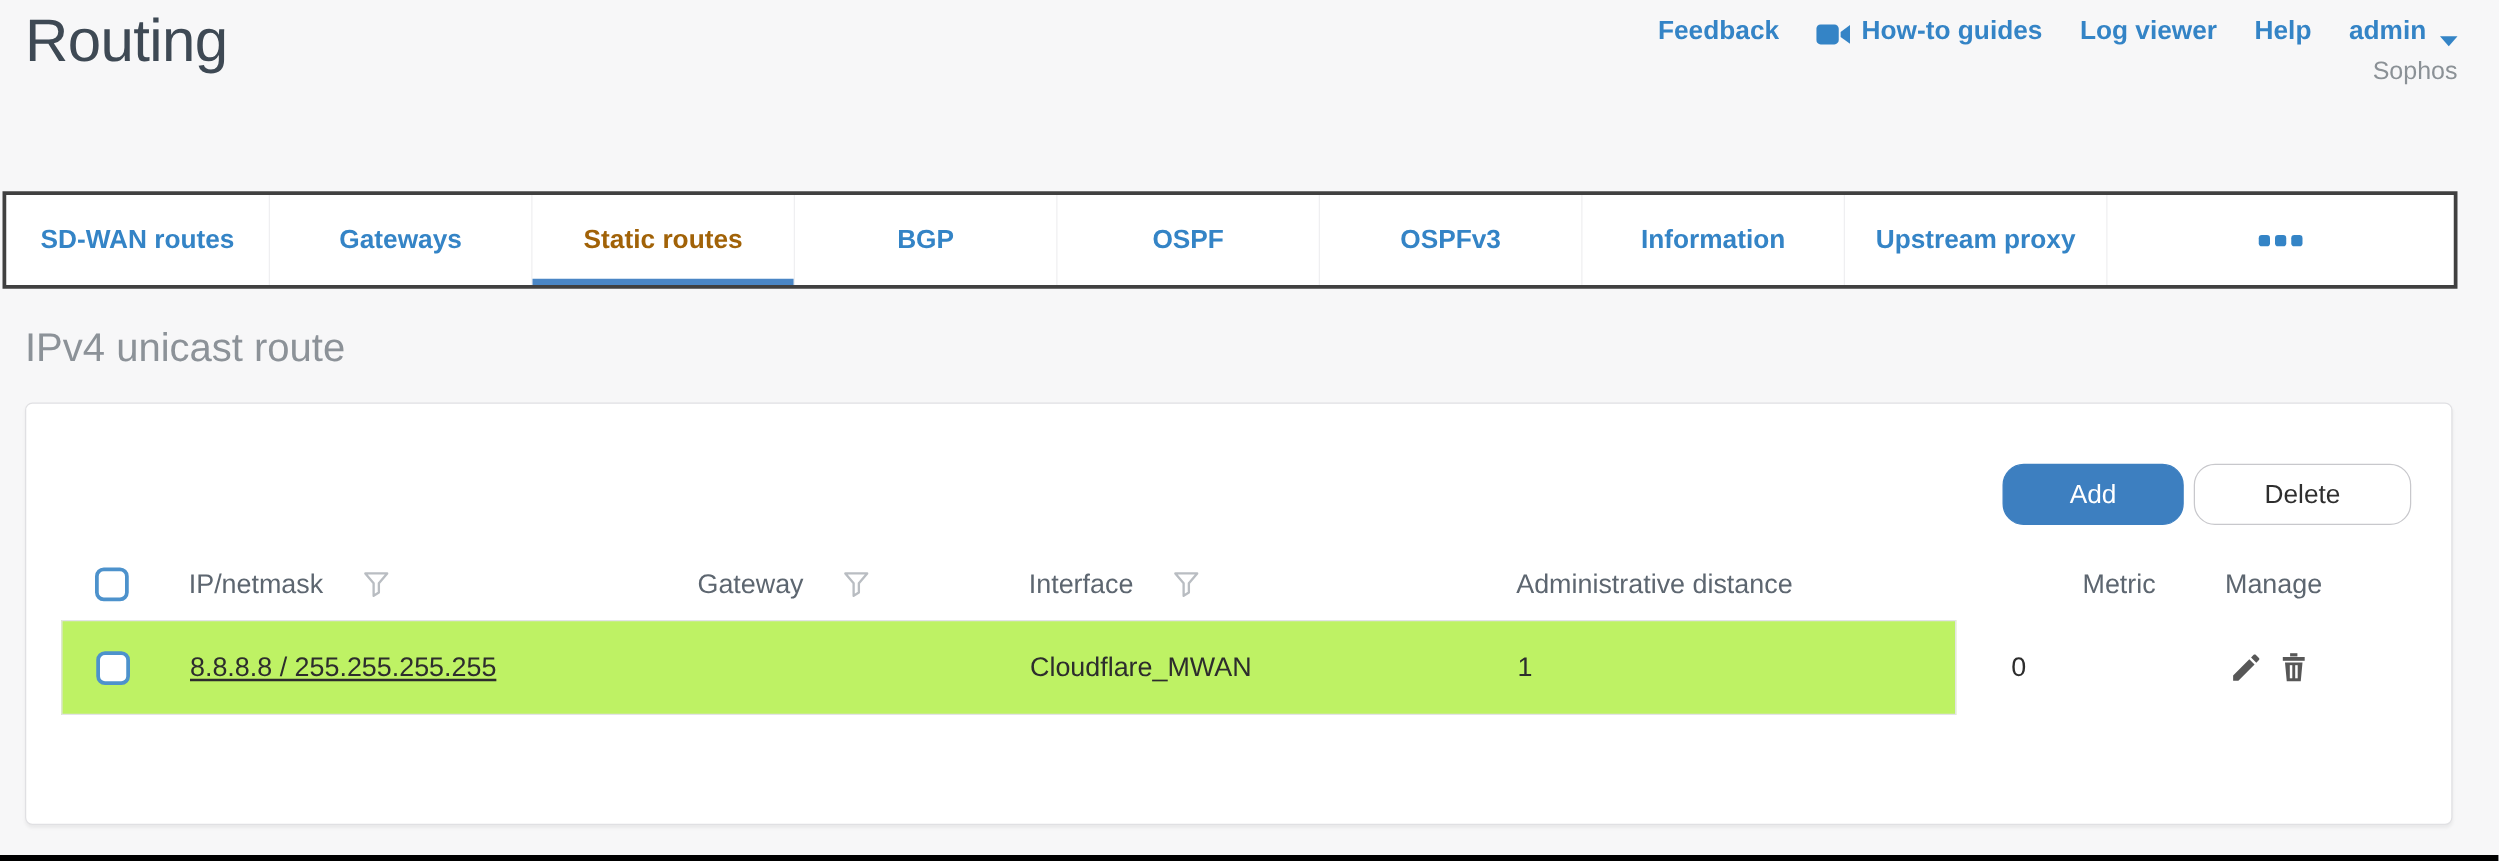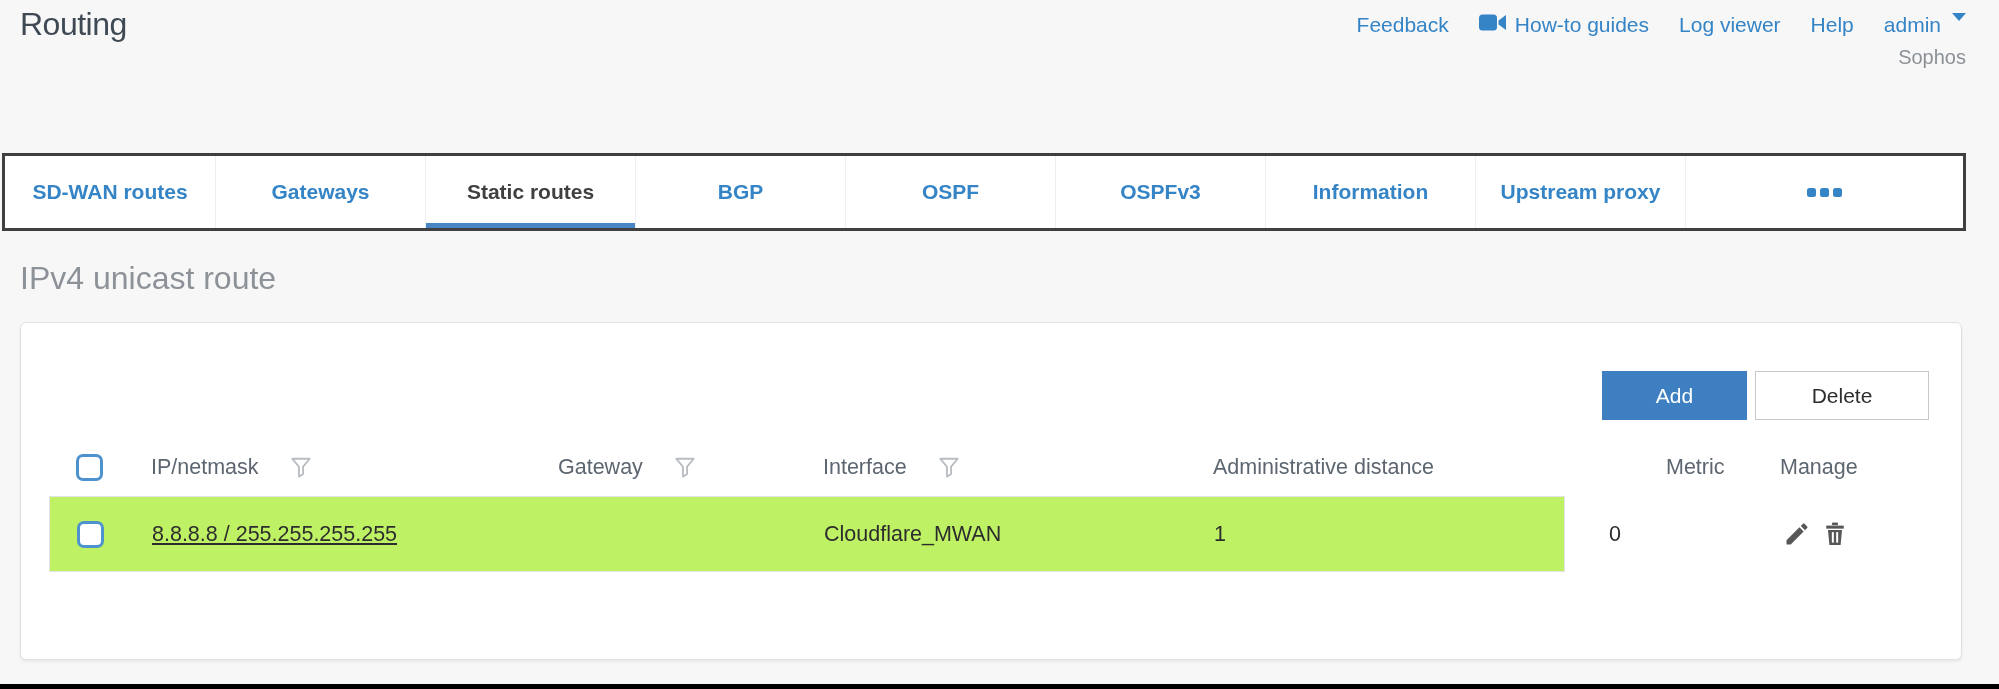--- a/index.html
+++ b/index.html
@@ -1,50 +1,50 @@
 <!DOCTYPE html>
 <html><head>
 <meta charset="utf-8">
 <style>
   * { margin:0; padding:0; box-sizing:border-box; }
   html,body { background:#f7f7f8; }
   body { font-family:"Liberation Sans","DejaVu Sans",sans-serif; }
   .screen { position:relative; width:1999px; height:689px; background:#f7f7f8; overflow:hidden; }
 
   
-  .page-title { position:absolute; left:20px; top:6px; font-size:32px; font-weight:500;
+  .page-title { position:absolute; left:20px; top:6px; font-size:48px; font-weight:500;
                 color:#3e4954; letter-spacing:-0.5px; }
   .util-nav { position:absolute; top:13px; right:33px; display:flex; align-items:center; gap:30px; }
-  .util-link { font-size:21px; font-weight:400; color:#3484c6; cursor:pointer; display:flex;
-               align-items:flex-start; gap:9px; text-decoration:none; }
+  .util-link { font-size:21px; font-weight:700; color:#3484c6; cursor:pointer; display:flex;
+               align-items:flex-end; gap:9px; text-decoration:none; }
   .caret-down { width:0; height:0; border-left:7px solid transparent; border-right:7px solid transparent;
                 border-top:8px solid #3484c6; display:inline-block; margin-left:2px; }
   .brand-label { position:absolute; top:46px; right:33px; font-size:20px; color:#8b9196; }
 
   
   .tabbar { position:absolute; left:2px; top:153px; width:1964px; height:78px; background:#ffffff;
             border:3px solid #404040; display:flex; align-items:stretch; }
   .tab { width:210px; display:flex; align-items:center; justify-content:center; font-size:21px;
          font-weight:bold; color:#3484c6; cursor:pointer; position:relative; border-left:1px solid #efeff1; }
   .tab:first-child { border-left:none; }
-  .tab.active { color:#404040; }
+  .tab.active { color:#a16207; }
   .tab.active .tab-underline { position:absolute; left:0; right:0; bottom:0; height:5px; background:#4a86c5; }
   .tab-more { flex:1; display:flex; align-items:center; justify-content:center; cursor:pointer;
               border-left:1px solid #efeff1; }
   .dots { display:flex; gap:4px; }
   .dots span { width:9px; height:9px; border-radius:2.5px; background:#3484c6; display:block; }
 
   
   .section-title { position:absolute; left:20px; top:260px; font-size:32px; color:#8c9298; }
 
   .panel { position:absolute; left:20px; top:322px; width:1942px; height:338px; background:#ffffff;
            border:1px solid #e0e0e3; border-radius:6px; box-shadow:0 2px 3px rgba(0,0,0,0.06); }
 
   .btn-row { position:absolute; top:48px; right:32px; display:flex; gap:8px; }
-  .btn { height:49px; border-radius:0; font-size:21px; font-family:inherit; cursor:pointer;
+  .btn { height:49px; border-radius:17px; font-size:21px; font-family:inherit; cursor:pointer;
          display:flex; align-items:center; justify-content:center; }
   .btn-add { width:145px; background:#3d7fc0; border:1px solid #3d7fc0; color:#ffffff; font-weight:500; }
   .btn-delete { width:174px; background:#ffffff; border:1px solid #c8c8cc; color:#2e2e2e; }
 
   
   .checkbox { width:27px; height:27px; border:3px solid #4d92cc; border-radius:7px; background:#fff; cursor:pointer; }
   .thead { position:absolute; left:0; top:118px; width:100%; height:52px; }
   .th { position:absolute; top:0; height:52px; display:flex; align-items:center; gap:28px;
         font-size:21.5px; color:#5d6670; }
   .th-check { left:55px; } .th-ip { left:130px; } .th-gw { left:537px; } .th-if { left:802px; }

